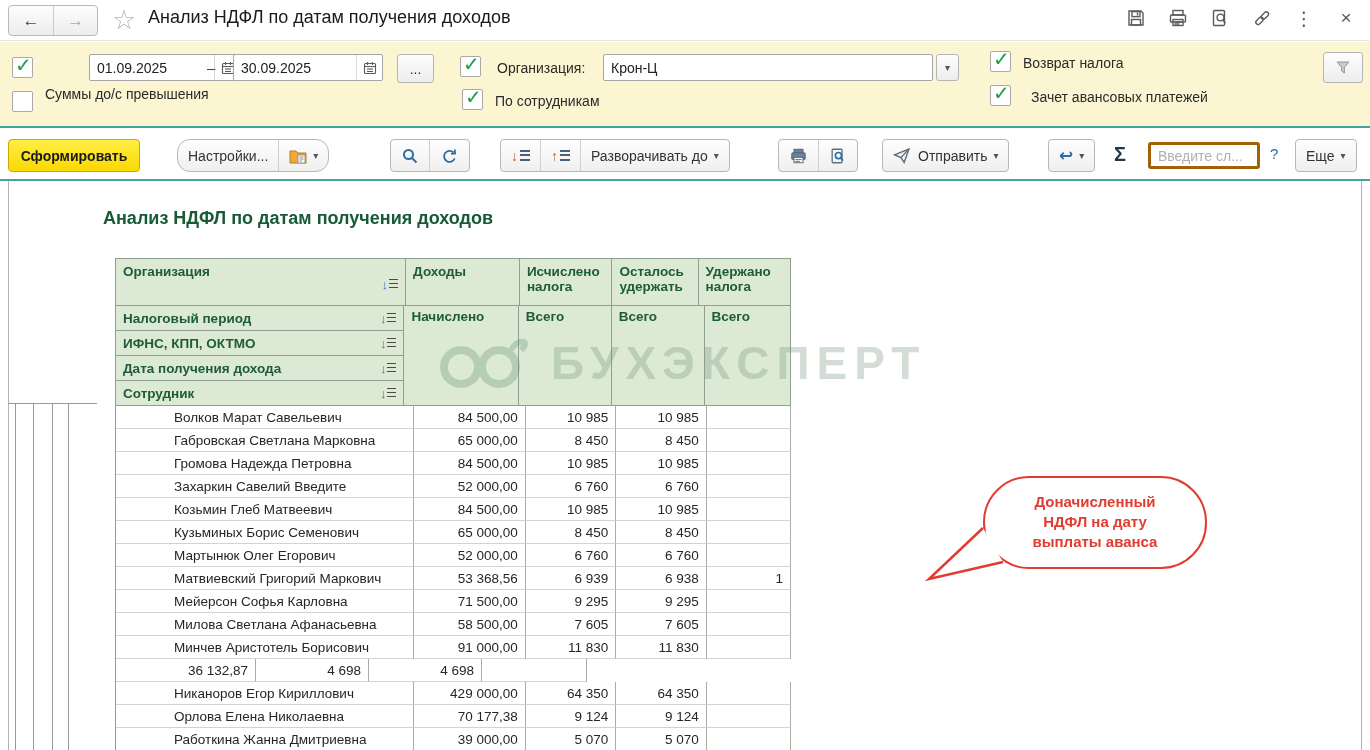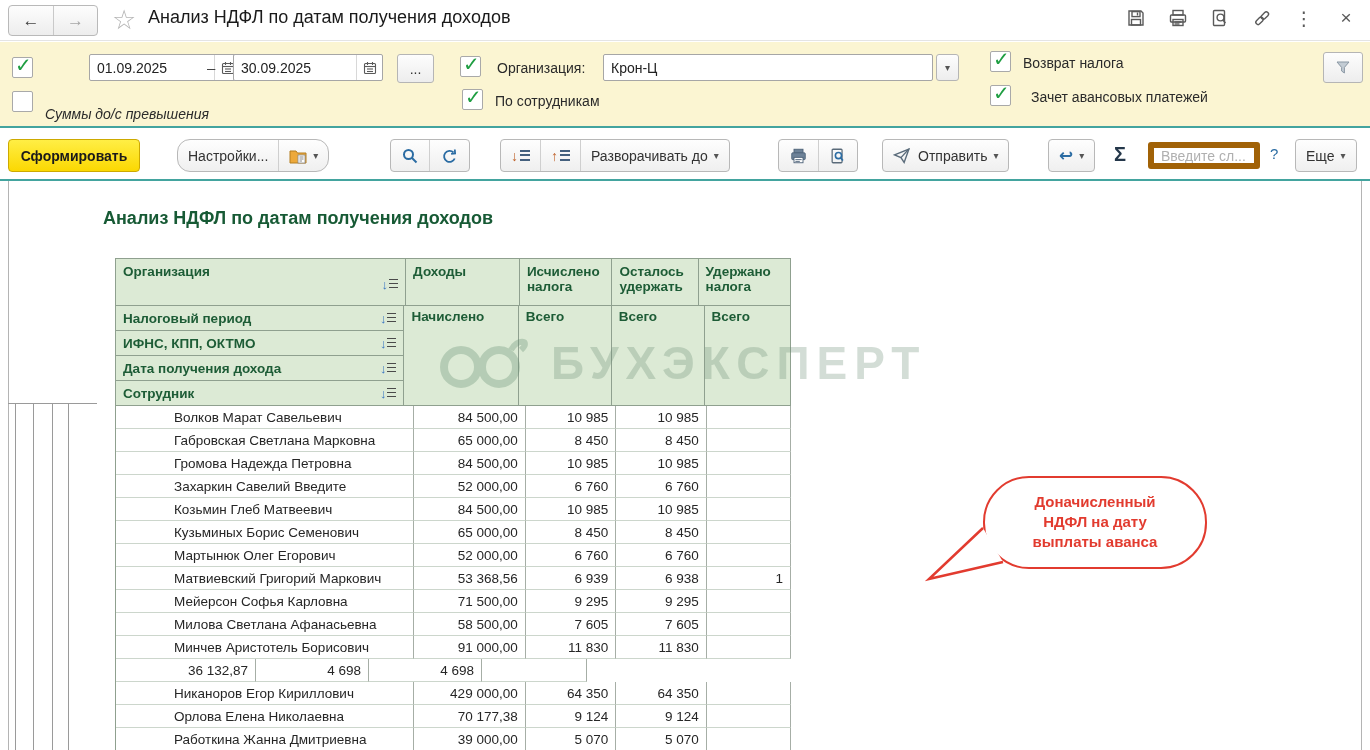--- a/index.html
+++ b/index.html
@@ -30,21 +30,21 @@
   .dash { position:absolute; font-size:15px; color:#444; }
 
   
   .toolbar { position:absolute; left:0; top:130px; width:1370px; height:51px; background:#fff; border-bottom:2px solid #43a49f; }
   .btn-generate { position:absolute; left:8px; top:9px; width:132px; height:33px; background:linear-gradient(#ffee45,#fbd802); border:1px solid #cda900; border-radius:4px; font-size:14px; font-weight:bold; color:#1a1a1a; display:flex; align-items:center; justify-content:center; cursor:pointer; }
   .tb-group { position:absolute; top:9px; height:33px; display:flex; border:1px solid #b8b8b8; border-radius:4px; background:linear-gradient(#fefefe,#efefef); overflow:hidden; }
   .tb-group > * { display:flex; align-items:center; justify-content:center; padding:0 10px; font-size:14px; color:#333; cursor:pointer; white-space:nowrap; }
   .tb-group > * + * { border-left:1px solid #cfcfcf; }
   .caret { font-size:10px; color:#555; margin-left:6px; }
   .sigma { position:absolute; left:1114px; top:13px; font-size:20px; font-weight:bold; color:#24374a; cursor:pointer; }
-  .quick-search { position:absolute; left:1148px; top:12px; width:112px; height:27px; border:6px solid #a16207; border-radius:3px; padding:0 7px; font:14px "Liberation Sans","DejaVu Sans",sans-serif; color:#333; }
+  .quick-search { position:absolute; left:1148px; top:12px; width:112px; height:27px; border:3px solid #a16207; border-radius:3px; padding:0 7px; font:14px "Liberation Sans","DejaVu Sans",sans-serif; color:#333; }
   .quick-search::placeholder { color:#b0b0b0; }
   .help-q { position:absolute; left:1270px; top:15px; font-size:15px; color:#2b6ca3; cursor:pointer; }
 
   
   .report { position:absolute; left:0; top:181px; width:1370px; height:569px; background:#fff; }
   .report-left-border { position:absolute; left:8px; top:0; width:1px; height:569px; background:#b4b4b4; }
   .report-right-border { position:absolute; left:1361px; top:0; width:1px; height:569px; background:#b4b4b4; }
   .rtitle { position:absolute; left:103px; top:27px; font-size:18px; font-weight:bold; color:#175a35; }
 
   .rtable { position:absolute; left:97px; top:77px; width:676px; border-left:1px solid #8fa08f;margin-left:18px; }
@@ -173,21 +173,21 @@
               <line x1="1.5" y1="5.5" x2="12.5" y2="5.5"></line>
               <line x1="4" y1="8" x2="10" y2="8"></line>
               <line x1="4" y1="10.5" x2="10" y2="10.5"></line>
             </g>
           </svg>
       </span>
     </div>
     <div class="mini-btn" style="left:397px; top:12px; width:37px; height:29px;">...</div>
 
     <span class="cb" style="left:12px; top:49px; background:#fff;"></span>
-    <span class="flabel" style="left:45px; top:64px;font-style:italic;">Суммы до/с превышения</span>
+    <span class="flabel" style="left:45px; top:44px;">Суммы до/с превышения</span>
 
     <span class="cb" style="left:460px; top:14px;">
         <span class="tick">✓</span>
       </span>
     <span class="flabel" style="left:497px; top:18px;">Организация:</span>
     <div class="field" style="left:603px; top:12px; width:330px;">
       <input value="Крон-Ц" style="">
     </div>
     <div class="mini-btn" style="left:936px; top:12px; width:23px; height:27px;">
         <span class="caret" style="margin:0;">▾</span>

